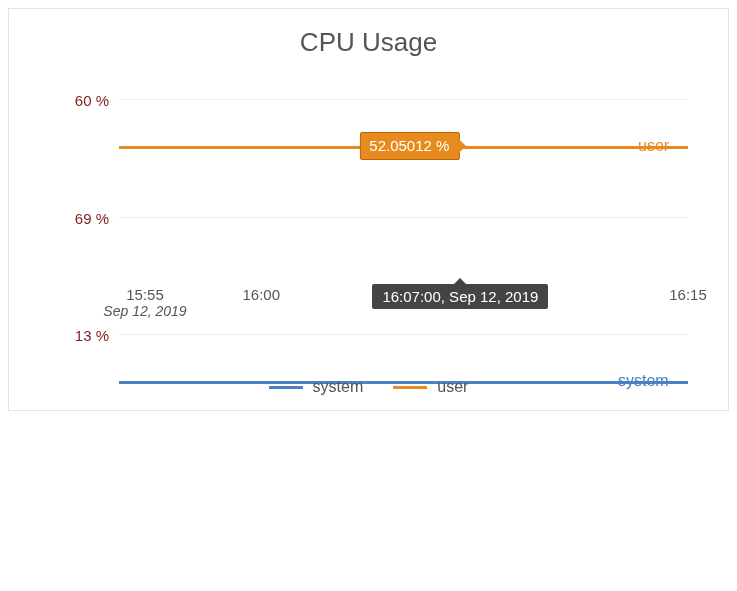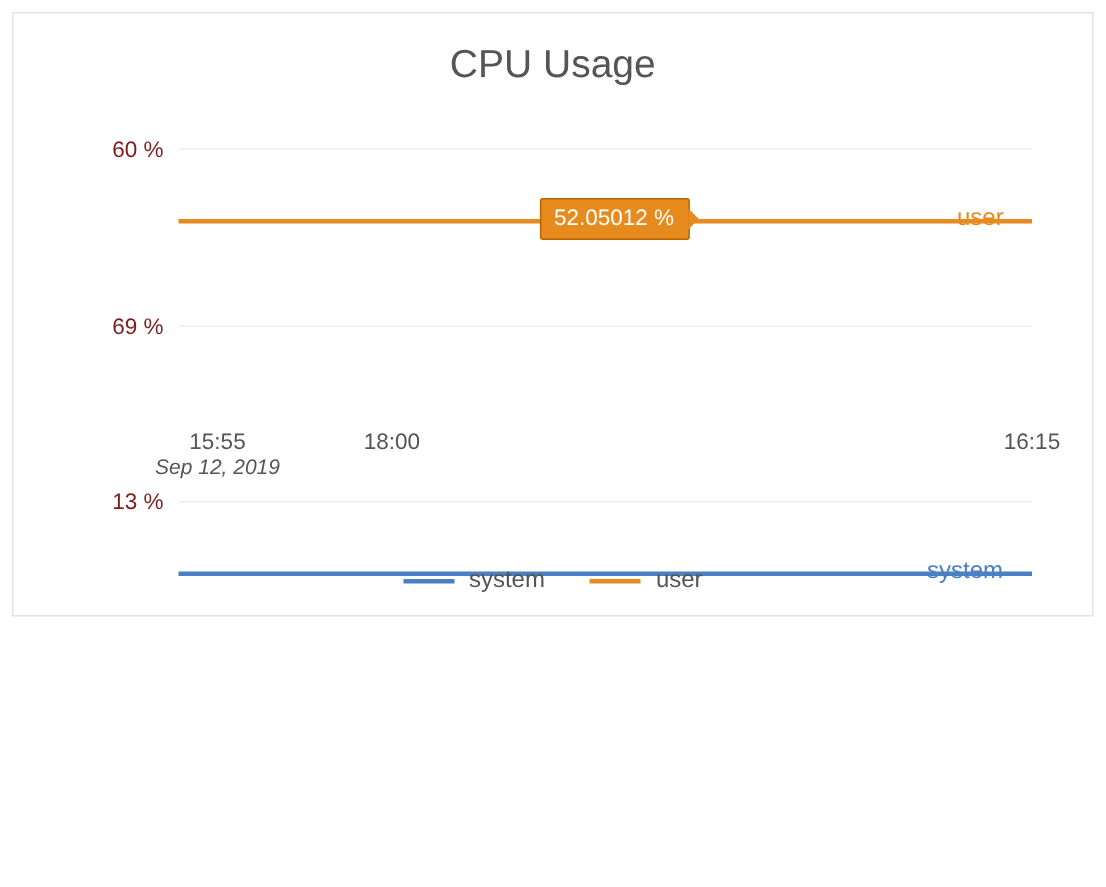--- a/index.html
+++ b/index.html
@@ -178,26 +178,29 @@
       </div>
 
       <span class="series-label" id="lbl-user" style="left: 519px; top: 46.7718px; color: rgb(232, 139, 31);">user</span>
       <span class="series-label" id="lbl-system" style="left: 499px; top: 281.746px; color: rgb(74, 128, 197);">system</span>
 
       <div class="x-tick" style="left: 0px; margin-left: 26px;">
         <div>15:55</div>
         <div class="x-sub">Sep 12, 2019</div>
       </div>
       <div class="x-tick" style="left: 142.25px;">
-        <div>18:00</div>
+        <div>16:00</div>
       </div>
       <div class="x-tick" style="left: 569px;">
         <div>16:15</div>
       </div>
 
+      <div class="hover-x-label" id="hover-x" style="left: 341.4px;">
+        <span>16:07:00, Sep 12, 2019</span>
+      </div>
     </div>
   </div>
 
   <div class="legend">
     <div class="legend-item">
       <span class="legend-swatch" style="border-top-color:#4a80c5"></span>
       <span>system</span>
     </div>
     <div class="legend-item">
       <span class="legend-swatch" style="border-top-color:#e88b1f"></span>

